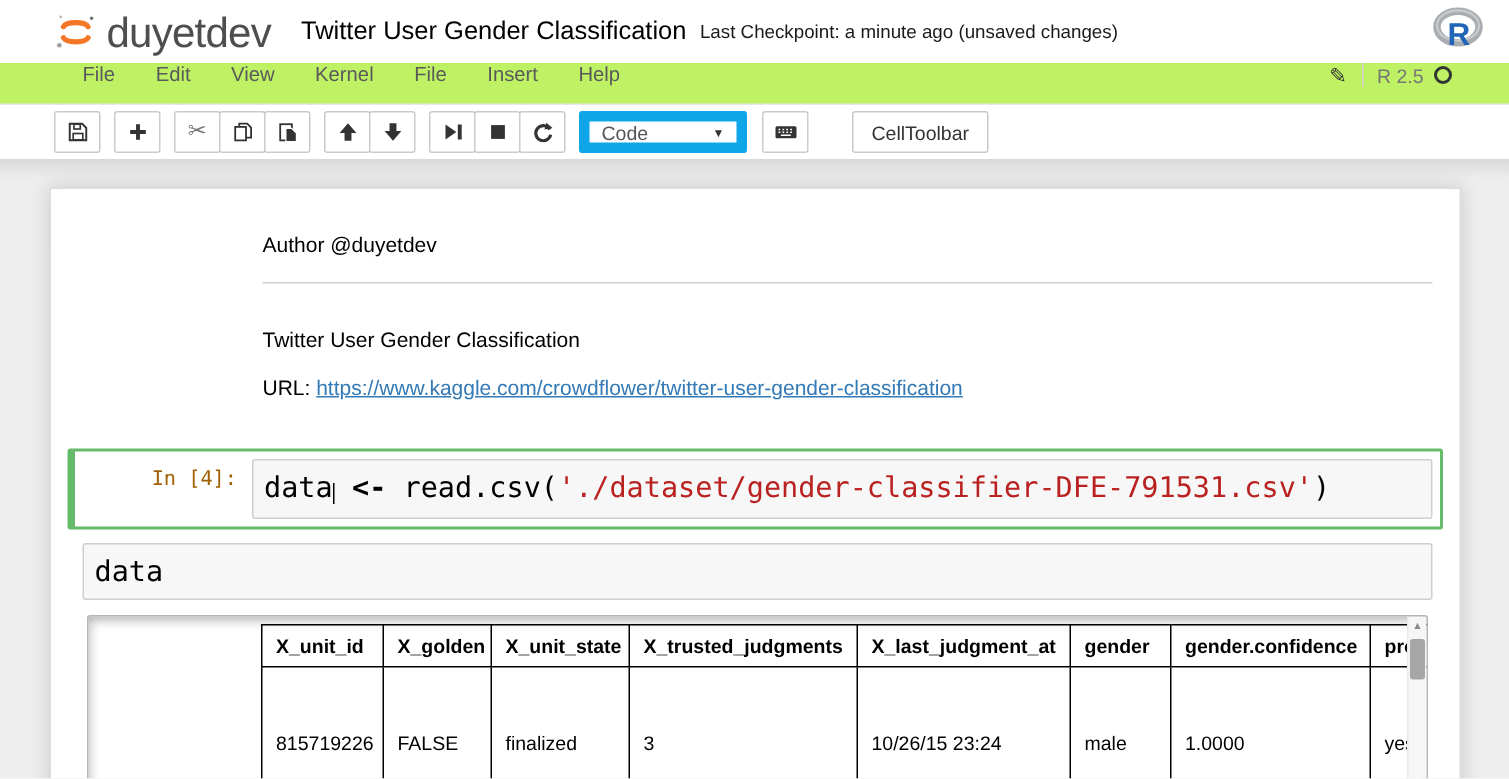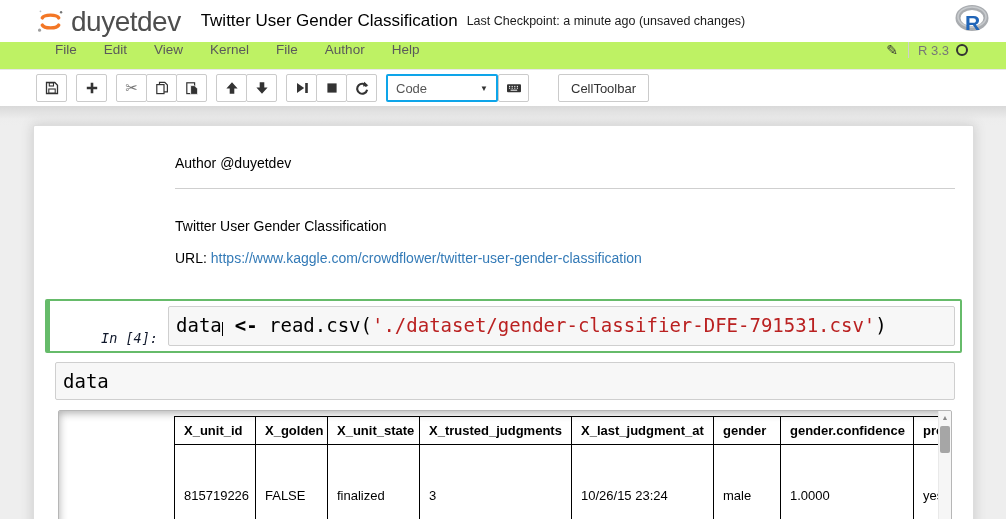--- a/index.html
+++ b/index.html
@@ -29,56 +29,56 @@
 
   #toolbar { height:36px; padding:4px 0 0 36px; display:flex; align-items:flex-start; background:#fff; }
   .btn-group { display:inline-flex; margin-right:9px; }
   .tbtn {
     width:31px; height:28px; background:#fff; border:1px solid #cbcbcb; border-radius:2px;
     display:flex; align-items:center; justify-content:center; color:#333; cursor:pointer;
   }
   .btn-group .tbtn + .tbtn { margin-left:-1px; }
   .glyph14 { font-size:15px; line-height:14px; color:#444; }
   .celltype {
-    width:112px; height:28px; border:2px solid #0ea5e9; border-radius:2px; background:#fff;
-    display:flex; align-items:center; padding:0 8px; font-size:13px; color:#555; cursor:pointer; margin-right:0;
+    width:112px; height:28px; border:7px solid #0ea5e9; border-radius:2px; background:#fff;
+    display:flex; align-items:center; padding:0 8px; font-size:13px; color:#555; cursor:pointer; margin-right:10px;
   }
   .celltype .caret { margin-left:auto; font-size:8px; color:#333; }
   .celltoolbar-btn { width:auto; padding:0 12px; font-size:13px;margin-left:20px; }
 
   
   #site { height:413px; overflow:hidden; padding-top:19px;
     background:linear-gradient(180deg,#d9d9d9 0,#ededed 13px,#eee 20px); }
   #nb-container {
     margin-left:33px; width:941px; height:620px; background:#fff;
     border:1px solid #ddd; border-radius:2px; box-shadow:0 0 12px 1px rgba(87,87,87,0.2);
     padding-top:13px; position:relative;
   }
 
-  .cell { display:flex; margin:0 11px; padding:5px; border:2px solid transparent; border-left-width:5px; border-radius:2px;align-items:flex-end; }
+  .cell { display:flex; margin:0 11px; padding:5px; border:2px solid transparent; border-left-width:5px; border-radius:2px; }
   .cell.selected { border-color:#66bb6a; }
   .prompt {
     min-width:113px; text-align:right; padding:5px 10px 0 0;
-    font-family:"DejaVu Sans Mono", monospace; font-size:13.5px; color:#0f172a; white-space:nowrap;font-style:italic;
+    font-family:"DejaVu Sans Mono", monospace; font-size:13.5px; color:#a16207; white-space:nowrap;
   }
   .inner { flex:1; min-width:0; }
   .input-area {
     border:1px solid #cfcfcf; border-radius:2px; background:#f7f7f7;
     padding:9px 7px; font-family:"DejaVu Sans Mono", monospace; font-size:19px; line-height:18px;
     color:#000; white-space:pre; overflow:hidden;
   }
   .op { font-weight:bold; }
   .str { color:#ba2121; }
   .cursor { display:inline-block; width:1.5px; height:14px; background:#000; vertical-align:text-bottom; }
 
   .md-cell { font-size:14px; color:#000; padding-left:7px; }
   .md-cell p { margin:9px 0 7px 0; }
   .md-cell hr { border:0; border-top:1px solid #cfcfcf; margin:17px 0 0 0; }
   .md-cell .p2 { margin:15px 0 16px 0; }
-  a.kaggle-link { color:#337ab7; cursor:pointer; }
+  a.kaggle-link { color:#337ab7; text-decoration:underline; cursor:pointer; }
 
   
   .output-scroll {
     margin:3px 0 0 24px; width:894px; height:310px;
     border:1px solid #b6b6b6; border-radius:2px;
     box-shadow:inset 0 2px 8px rgba(0,0,0,0.33);
     position:relative; overflow:hidden; padding:5px 0 0 115px; background:#fff;
   }
   table.df { border-collapse:collapse; table-layout:fixed; width:839px; font-size:13px; color:#000; }
   table.df th, table.df td { border:1px solid #000; text-align:left; vertical-align:middle; padding:2px 9px; overflow:hidden; white-space:nowrap; }
@@ -120,26 +120,26 @@
       </svg>
     </span>
   </div>
 
   <div id="menubar">
     <span class="menu-item">File</span>
     <span class="menu-item">Edit</span>
     <span class="menu-item">View</span>
     <span class="menu-item">Kernel</span>
     <span class="menu-item">File</span>
-    <span class="menu-item">Author</span>
+    <span class="menu-item">Insert</span>
     <span class="menu-item">Help</span>
     <span class="menu-right">
       <span class="pencil">✎</span>
       <span class="vdiv"></span>
-      <span class="kernel-name">R 3.3</span>
+      <span class="kernel-name">R 2.5</span>
       <span class="kernel-ind"></span>
     </span>
   </div>
 
   <div id="toolbar">
     <span class="btn-group">
       <span class="tbtn">
         <span>
           <svg width="14" height="14" viewBox="0 0 14 14">
             <path d="M1.5 1.5 H9.8 L12.5 4.2 V12.5 H1.5 Z" fill="none" stroke="#333" stroke-width="1.3"></path>

